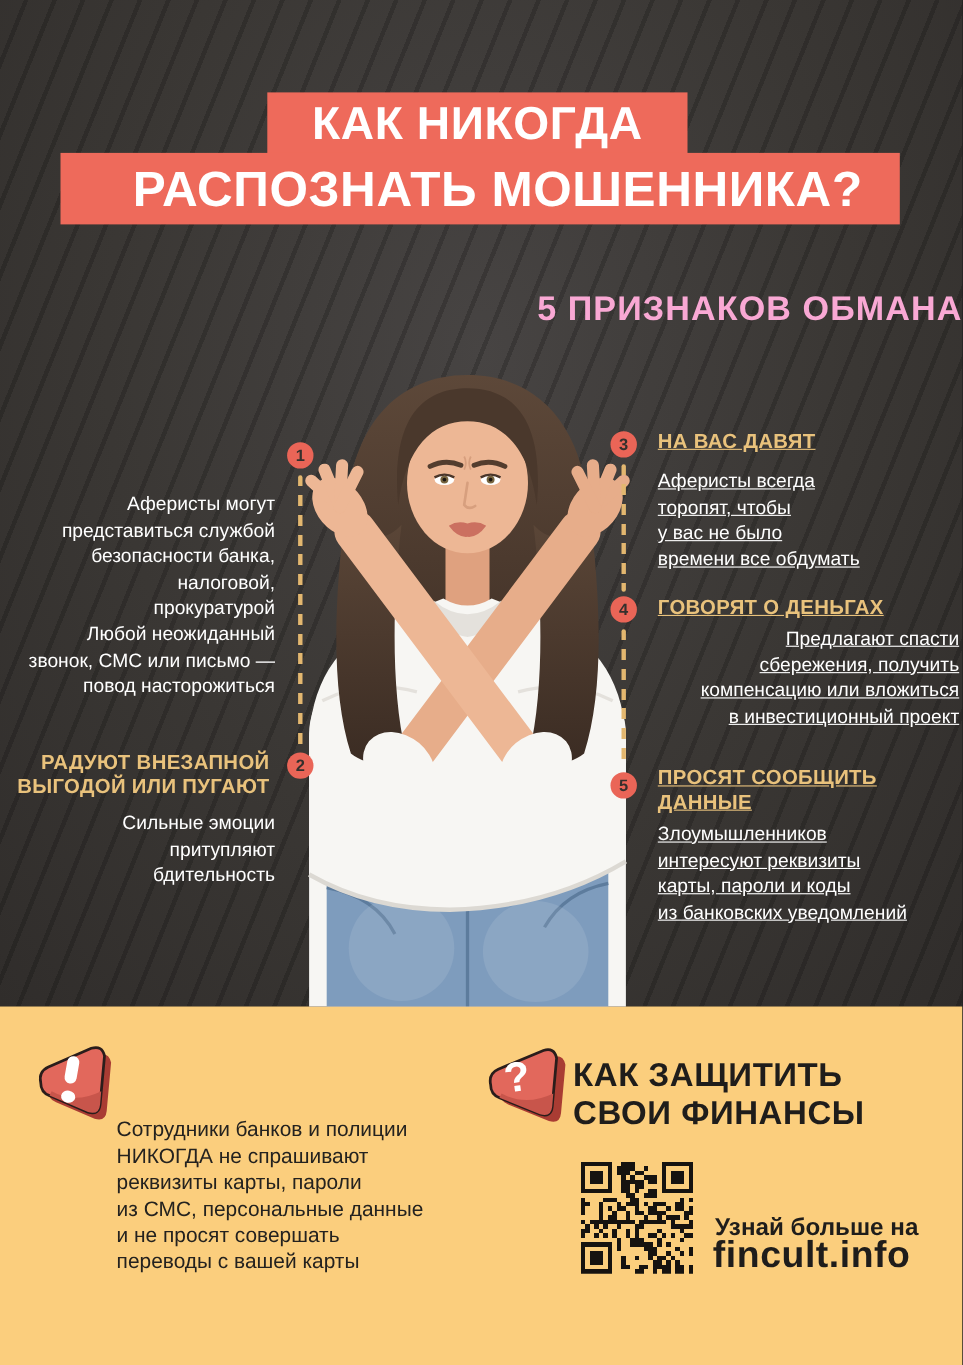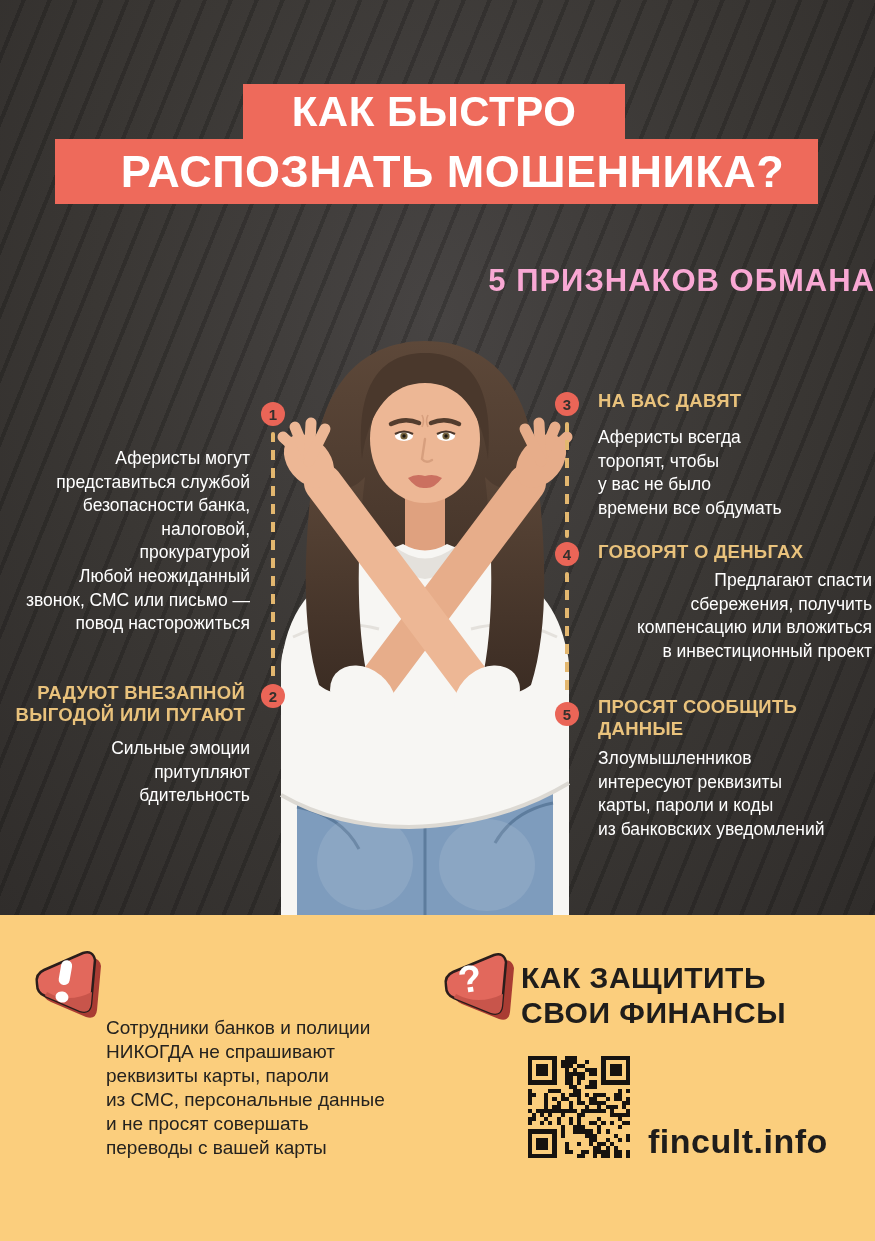--- a/index.html
+++ b/index.html
@@ -34,21 +34,21 @@
   }
   .woman{left:245px;top:337px;width:360px;height:578px;}
   .sign-heading{
     color:#e9c27c;font-weight:bold;font-size:18.5px;line-height:22px;
     letter-spacing:0.3px;
   }
   .sign-body{
     color:#ffffff;font-size:17.5px;line-height:23.5px;font-weight:normal;
   }
   .col-left{width:240px;text-align:right;}
-  .col-right{width:274px;text-align:left;}
+  .col-right{width:274px;text-align:left;text-decoration:underline;}
   .num-circle{
     width:24px;height:24px;border-radius:50%;background:#ea6557;
     color:#35302d;font-size:15px;font-weight:bold;
     display:flex;align-items:center;justify-content:center;
   }
   .dash-v{
     width:4px;border-radius:2px;
     background:repeating-linear-gradient(180deg,#e3b76f 0 10px,rgba(0,0,0,0) 10px 18px);
   }
   .important-heading{
@@ -66,21 +66,21 @@
 </style>
 </head>
 <body>
 
 <div id="poster">
 
   <div class="dark-area"></div>
   <div class="yellow-area"></div>
 
   <div class="abs banner banner-1">
-    <span>КАК БЫСТРО</span>
+    <span>КАК НИКОГДА</span>
   </div>
   <div class="abs banner banner-2">
     <span>РАСПОЗНАТЬ МОШЕННИКА?</span>
   </div>
   <div class="abs subtitle">5 ПРИЗНАКОВ ОБМАНА</div>
 
   <svg class="abs woman" viewBox="0 0 360 578" aria-hidden="true">
     <defs>
       <linearGradient id="hairG" x1="0" y1="0" x2="0" y2="1">
         <stop offset="0" stop-color="#5d4839"></stop>
@@ -502,15 +502,16 @@
         <rect x="6" y="24" width="1" height="1" fill="#161310"></rect>
         <rect x="12" y="24" width="1" height="1" fill="#161310"></rect>
         <rect x="13" y="24" width="1" height="1" fill="#161310"></rect>
         <rect x="16" y="24" width="1" height="1" fill="#161310"></rect>
         <rect x="18" y="24" width="1" height="1" fill="#161310"></rect>
         <rect x="19" y="24" width="1" height="1" fill="#161310"></rect>
         <rect x="21" y="24" width="1" height="1" fill="#161310"></rect>
         <rect x="22" y="24" width="1" height="1" fill="#161310"></rect>
         <rect x="24" y="24" width="1" height="1" fill="#161310"></rect>
       </svg></div>
+  <div class="abs qr-caption-small" style="left:650px;top:1103px;">Узнай больше на</div>
   <div class="abs qr-caption-big" style="left:648px;top:1122px;">fincult.info</div>
 
 </div>
 
 </body></html>

